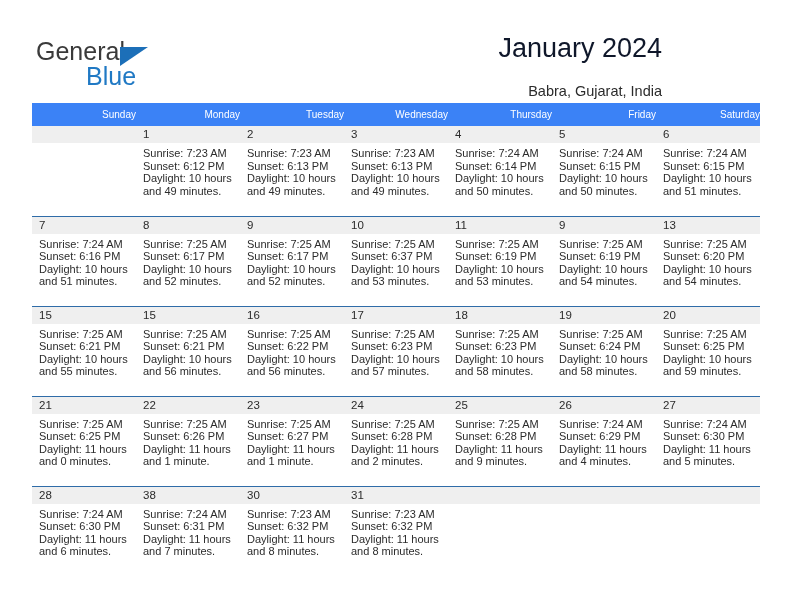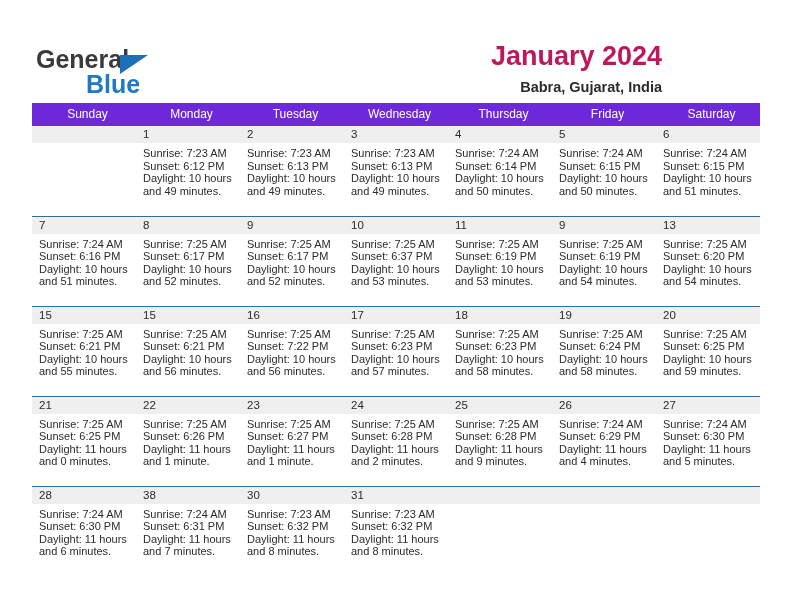--- a/index.html
+++ b/index.html
@@ -19,24 +19,23 @@
     position: relative;
     width: 792px;
     height: 612px;
     box-sizing: border-box;
   }
 
   
   .header {
     position: absolute;
     left: 0;
-    top: 12px;
+    top: 4px;
     width: 696px;
     height: 98px;
-    font-weight: bold;
   }
 
   .logo {
     position: absolute;
     left: 36px;
     top: 34px;
     width: 200px;
     height: 50px;
   }
   .logo-general {
@@ -69,49 +68,49 @@
   }
 
   .title-block {
     position: absolute;
     right: 34px;
     top: 28px;
     text-align: right;
   }
   .cal-title {
     font-size: 27px;
-    color: #be185d;
+    color: #0f172a;
     line-height: 32px;
     white-space: nowrap;
   }
   .cal-subtitle {
-    margin-top: 6px;
+    margin-top: 18px;
     font-size: 14.5px;
     color: #2b2b2b;
     line-height: 18px;
     white-space: nowrap;
   }
 
   
   .calendar {
     position: absolute;
     left: 32px;
     top: 103px;
     width: 728px;
     border-collapse: collapse;
     table-layout: fixed;
   }
   .calendar col { width: 104px; }
 
   thead th {
-    background: #6d28d9;
+    background: #3b82f6;
     color: #ffffff;
-    font-size: 12px;
+    font-size: 10px;
     font-weight: normal;
-    text-align: center;
+    text-align: right;
     padding: 5px 0 5px 7px;
     height: 20px;
     box-sizing: border-box;
     line-height: 13px;
   }
 
   tbody td {
     vertical-align: top;
     padding: 0;
     border-top: 1.4px solid #2f6ca8;
@@ -368,21 +367,21 @@
                 <div>Daylight: 10 hours</div>
                 <div>and 56 minutes.</div>
               </div>
             </div>
           </td>
           <td>
             <div class="cell">
               <div class="daynum-band">16</div>
               <div class="cell-body">
                 <div>Sunrise: 7:25 AM</div>
-                <div>Sunset: 7:22 PM</div>
+                <div>Sunset: 6:22 PM</div>
                 <div>Daylight: 10 hours</div>
                 <div>and 56 minutes.</div>
               </div>
             </div>
           </td>
           <td>
             <div class="cell">
               <div class="daynum-band">17</div>
               <div class="cell-body">
                 <div>Sunrise: 7:25 AM</div>

